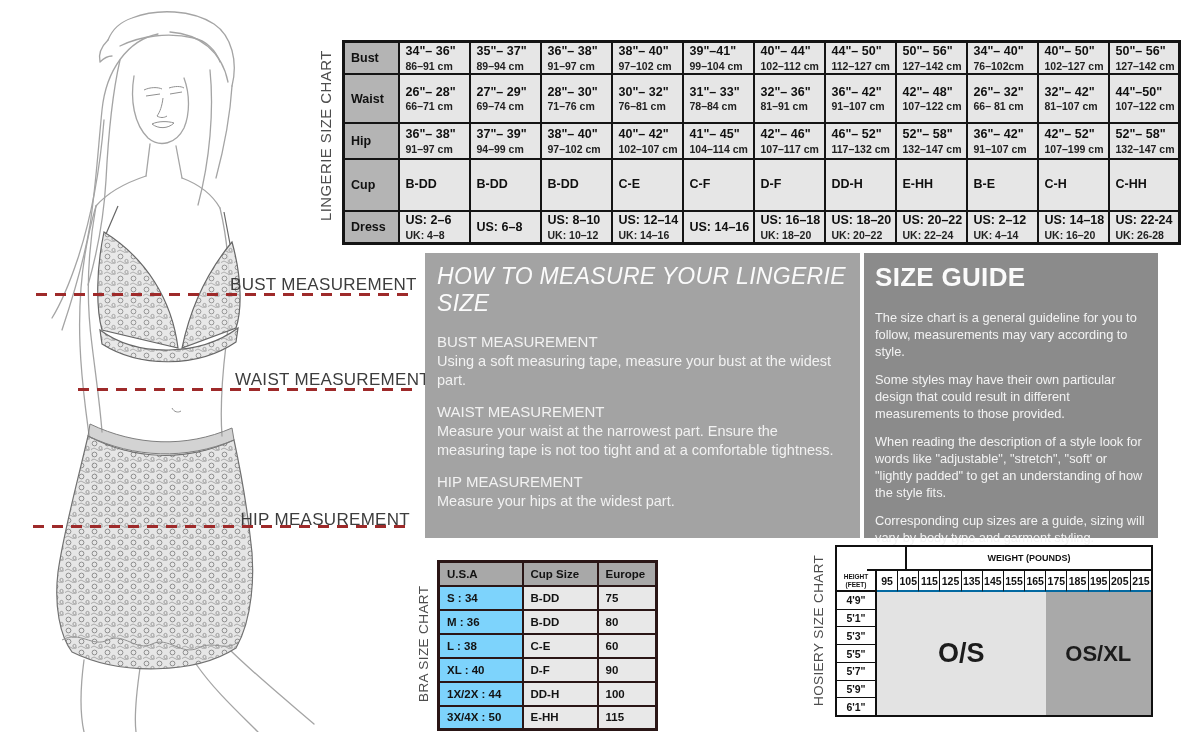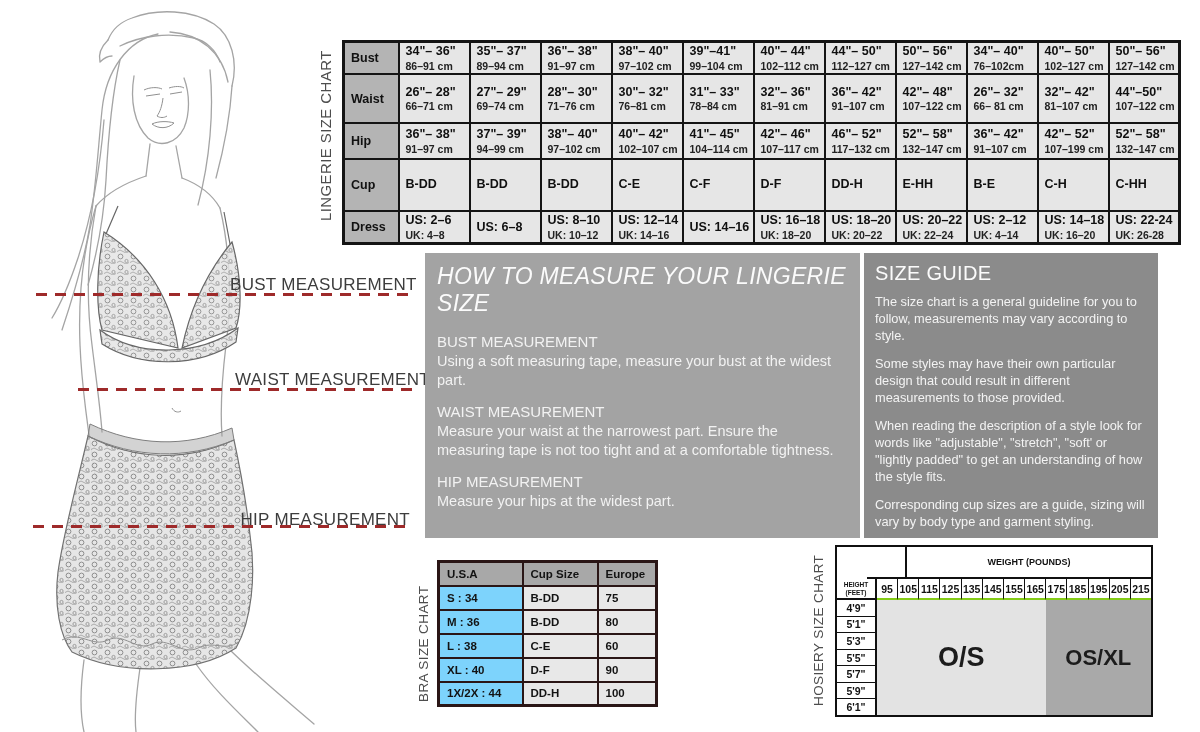--- a/index.html
+++ b/index.html
@@ -36,47 +36,47 @@
   .lz-cell{background:#e6e6e6;}
   .l1{font-size:12.5px;font-weight:bold;color:#101010;line-height:1.25;}
   .l2{font-size:10.5px;font-weight:bold;color:#222;line-height:1.2;}
 
   
   .panel{position:absolute;box-sizing:border-box;color:#f3f3f3;}
   #measure-panel{left:425px;top:253px;width:435px;height:285px;background:#a3a3a3;padding:8px 12px;}
   #guide-panel{left:864px;top:253px;width:294px;height:285px;background:#8b8b8b;padding:7px 11px;}
   .panel-title{font-weight:300;color:#fbfbfb;letter-spacing:.3px;}
   #measure-panel .panel-title{font-size:23px;margin:2px 0 16px;font-style:italic;}
-  #guide-panel .panel-title{font-size:20px;margin:2px 0 8px;}
+  #guide-panel .panel-title{font-size:26px;margin:2px 0 16px;font-weight:bold;}
   .m-sec{margin-bottom:14px;}
   .m-sec-h{font-size:15px;margin-bottom:2px;color:#f2f2f2;font-weight:400;}
   .m-sec-b{font-size:14.5px;line-height:1.28;color:#f2f2f2;max-width:410px;font-weight:300;}
   .g-p{font-size:12.8px;line-height:1.33;margin-bottom:11px;font-weight:400;}
 
   
   #bra-table{left:437px;top:560px;width:218px;border:3px solid #2a1616;}
   #bra-table th,#bra-table td{border:2px solid #2a1616;padding:1px 14px 1px 7px;text-align:left;
       font-size:11.5px;font-weight:bold;color:#131313;margin-left:48px;}
   #bra-table tr{height:24px;}
   .bra-h{background:#a8a8a8;}
   .bra-c0{background:#7dd3fc;}
   .bra-c{background:#e8e8e8;}
 
   
   #hosiery{position:absolute;left:835px;top:545px;width:314px;height:168px;
            border:2px solid #101010;display:flex;flex-direction:column;background:#fff;}
-  .h-row1{display:flex;height:32px;flex:none;margin-left:30px;}
+  .h-row1{display:flex;height:24px;flex:none;margin-left:30px;}
   .h-corner{width:38px;flex:none;border-right:2px solid #101010;border-bottom:2px solid #101010;}
   .h-weight{flex:1;display:flex;align-items:center;justify-content:center;
             font-size:9px;font-weight:bold;color:#111;border-bottom:2px solid #101010;}
   .h-row2{display:flex;height:21px;flex:none;}
   .h-corner2{width:38px;flex:none;border-right:2px solid #101010;border-bottom:2px solid #101010;
              font-size:6.5px;font-weight:bold;color:#111;text-align:center;line-height:1.2;
              display:flex;flex-direction:column;justify-content:center;}
-  .h-wcell{flex:1;border-right:1.5px solid #101010;border-bottom:2px solid #84cc16;
+  .h-wcell{flex:1;border-right:1.5px solid #101010;border-bottom:2px solid #0369a1;
            display:flex;align-items:center;justify-content:center;font-size:10.5px;font-weight:bold;color:#111;}
   .h-wcell:last-child{border-right:none;}
   .h-body{display:flex;flex:1;}
   .h-heights{width:38px;flex:none;display:flex;flex-direction:column;border-right:2px solid #101010;}
   .h-h{flex:1;border-bottom:1.5px solid #101010;display:flex;align-items:center;justify-content:center;
        font-size:10.5px;font-weight:bold;color:#111;}
   .h-h:last-child{border-bottom:none;}
   .h-regions{flex:1;display:flex;}
   .h-region{display:flex;align-items:center;justify-content:center;font-weight:bold;color:#1c1c1c;}
   .h-region.os{width:61.54%;background:#e3e3e3;font-size:27px;}
@@ -448,20 +448,25 @@
         <tr>
           <td class="bra-c0">XL : 40</td>
           <td class="bra-c">D-F</td>
           <td class="bra-c">90</td>
         </tr>
         <tr>
           <td class="bra-c0">1X/2X : 44</td>
           <td class="bra-c">DD-H</td>
           <td class="bra-c">100</td>
         </tr>
+        <tr>
+          <td class="bra-c0">3X/4X : 50</td>
+          <td class="bra-c">E-HH</td>
+          <td class="bra-c">115</td>
+        </tr>
       </tbody>
     </table>
 
   <div class="vlabel" id="hosiery-vlabel">HOSIERY SIZE CHART</div>
   <div id="hosiery">
       <div class="h-row1">
         <div class="h-corner"></div>
         <div class="h-weight">WEIGHT (POUNDS)</div>
       </div>
       <div class="h-row2">

